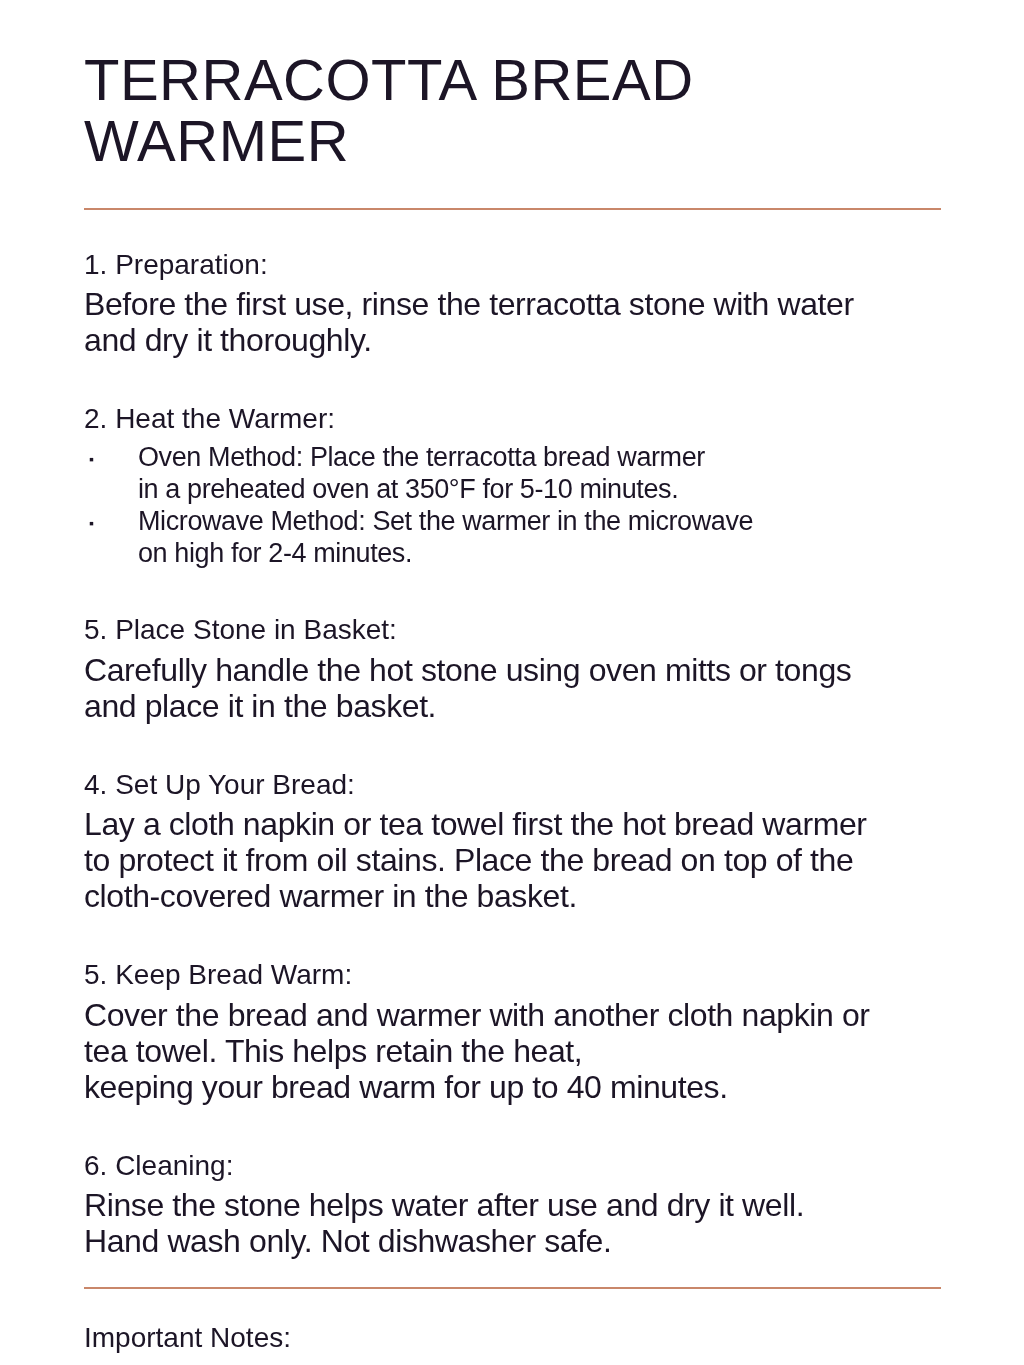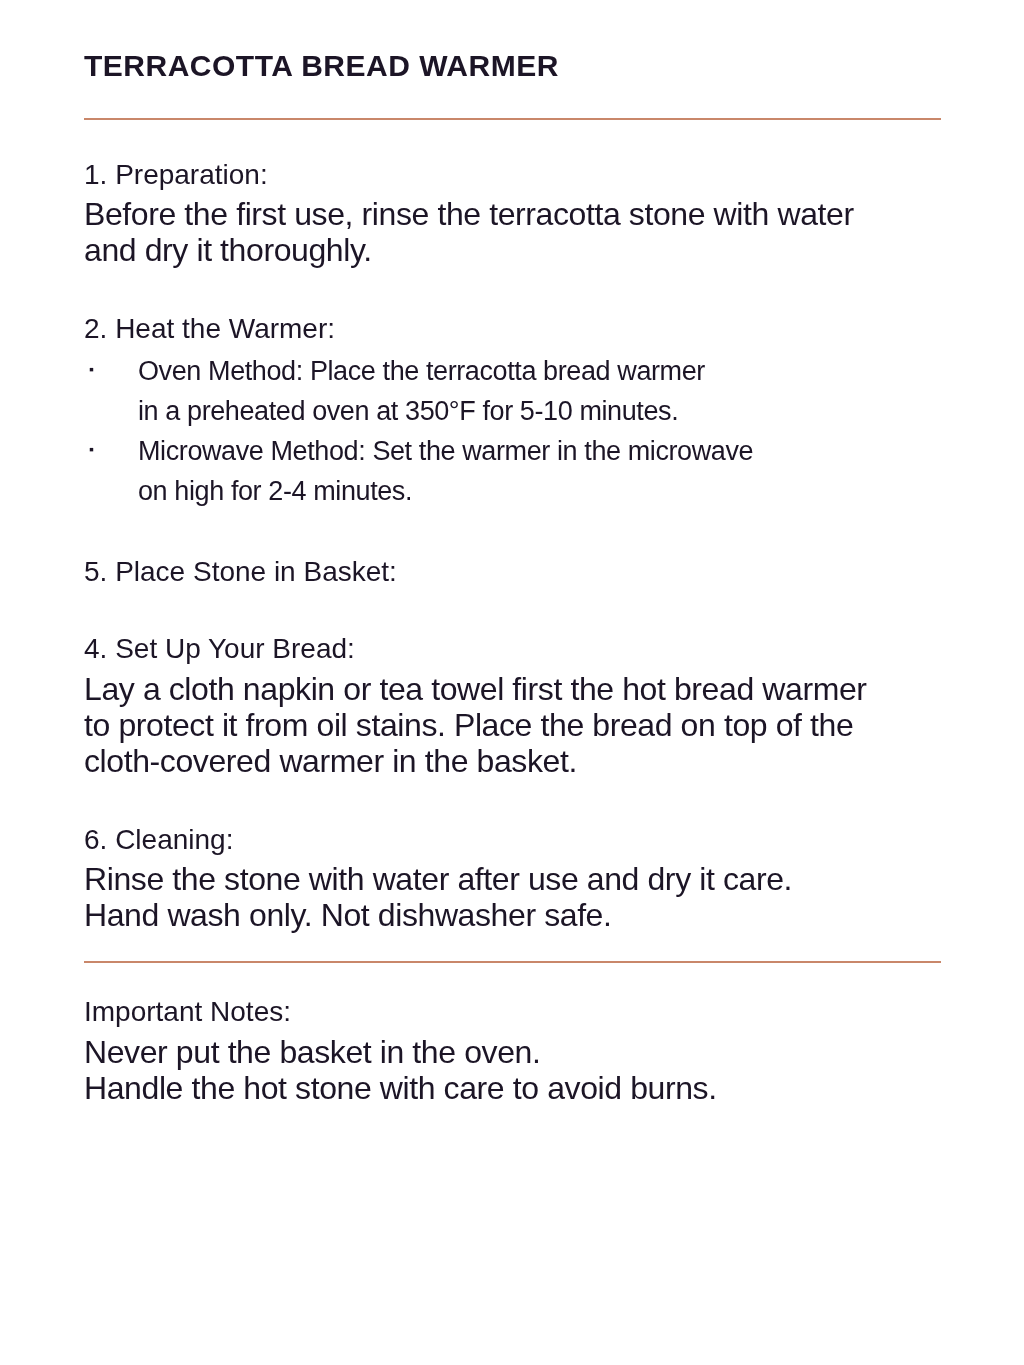--- a/index.html
+++ b/index.html
@@ -20,22 +20,22 @@
   main.sheet {
     padding: 50px 83px 40px 84px;
   }
   .eyebrow {
     font-size: 26px;
     font-weight: 700;
     letter-spacing: 1.5px;
     margin: 0 0 8px 0;
   }
   h1.title {
-    font-size: 30px;
-    font-weight: 700;
+    font-size: 58px;
+    font-weight: 400;
     letter-spacing: 0.5px;
     line-height: 1.05;
     margin: 0;
   }
   hr.divider {
     border: none;
     height: 2px;
     background: var(--divider);
     margin: 36px 0 0 0;
   }
@@ -67,21 +67,21 @@
   ul.bullets .marker {
     flex: none;
     width: 54px;
     padding-left: 5px;
     font-size: 14px;
     line-height: 36px;
   }
   ul.bullets .bullet-text {
     font-size: 27px;
     letter-spacing: -0.4px;
-    line-height: 40px;
+    line-height: 32px;
     white-space: pre-line;
   }
   hr.divider.bottom { margin: 0 0 32px 0; }
   .section.notes { margin-bottom: 0; }
 </style>
 </head>
 <body>
 
 <main class="sheet">
   <header>
@@ -106,30 +106,38 @@
           </li>
           <li>
             <span class="marker">▪</span>
             <span class="bullet-text">Microwave Method: Set the warmer in the microwave
 on high for 2-4 minutes.</span>
           </li>
         </ul>
       </section>
       <section class="section">
         <h2 class="heading">5. Place Stone in Basket:</h2>
+        <p class="body">Carefully handle the hot stone using oven mitts or tongs
+and place it in the basket.</p>
       </section>
       <section class="section">
         <h2 class="heading">4. Set Up Your Bread:</h2>
         <p class="body">Lay a cloth napkin or tea towel first the hot bread warmer
 to protect it from oil stains. Place the bread on top of the
 cloth-covered warmer in the basket.</p>
       </section>
       <section class="section">
+        <h2 class="heading">5. Keep Bread Warm:</h2>
+        <p class="body">Cover the bread and warmer with another cloth napkin or
+tea towel. This helps retain the heat,
+keeping your bread warm for up to 40 minutes.</p>
+      </section>
+      <section class="section">
         <h2 class="heading">6. Cleaning:</h2>
-        <p class="body">Rinse the stone with water after use and dry it care.
+        <p class="body">Rinse the stone helps water after use and dry it well.
 Hand wash only. Not dishwasher safe.</p>
       </section>
     </div>
 
   <hr class="divider bottom">
 
   <section class="section notes">
     <h2 class="heading">Important Notes:</h2>
     <p class="body">Never put the basket in the oven.
 Handle the hot stone with care to avoid burns.</p>

